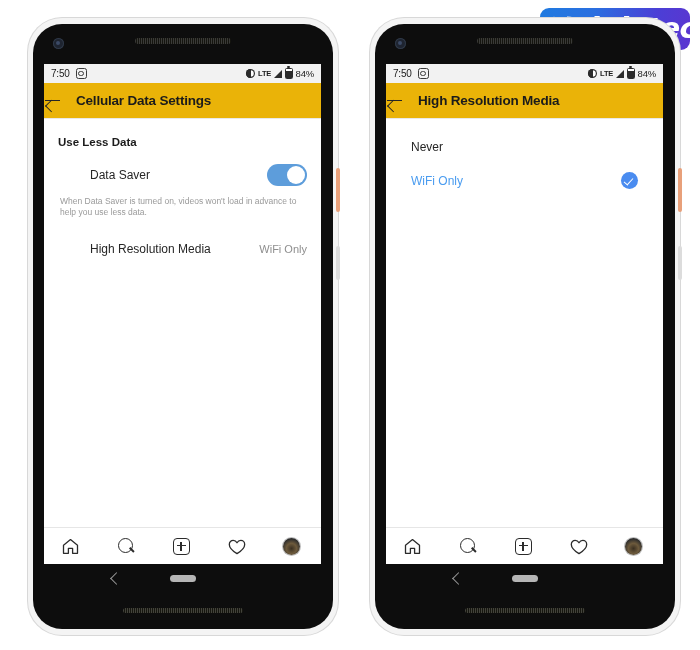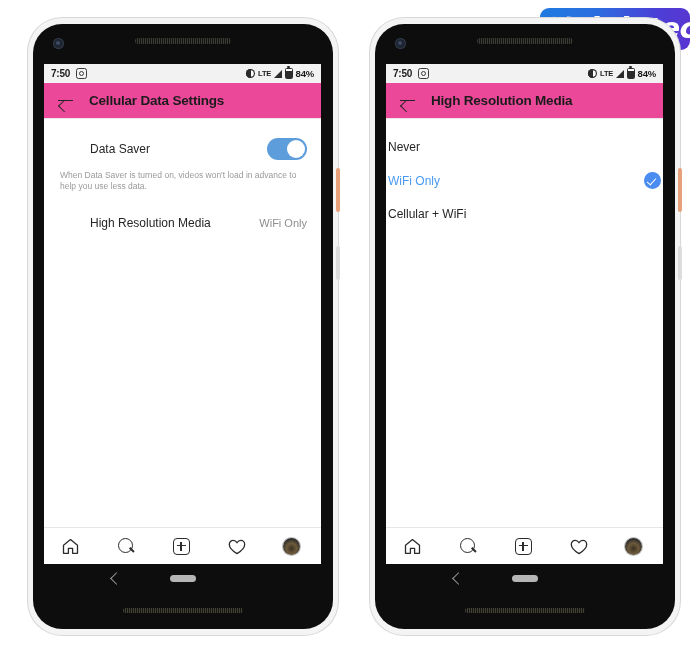--- a/index.html
+++ b/index.html
@@ -144,21 +144,21 @@
   .statusbar {
     height: 19px;
     background: #f2f2f2;
     display: flex;
     align-items: center;
     padding: 0 7px;
     font-size: 9.5px;
     color: #1a1a1a;
     flex: 0 0 auto;
   }
-  .sb-time { font-weight: bold; font-size: 10px; letter-spacing: -0.2px; }
+  .sb-time { font-weight: normal; font-size: 10px; letter-spacing: -0.2px; }
   .sb-appicon {
     width: 9px; height: 9px;
     margin-left: 6px;
     border: 1.3px solid #3b3b3b;
     border-radius: 2.5px;
     position: relative;
   }
   .sb-appicon::after {
     content: "";
     position: absolute;
@@ -189,29 +189,28 @@
     position: relative;
   }
   .sb-batt::before {
     content: "";
     position: absolute;
     left: 1.4px; top: -2.6px;
     width: 2.4px; height: 1.4px;
     background: #2b2b2b;
     border-radius: 1px;
   }
-  .sb-pct { font-size: 9.5px; font-weight: bold; letter-spacing: -0.2px; text-align: center; }
+  .sb-pct { font-size: 9.5px; font-weight: normal; letter-spacing: -0.2px; text-align: center; }
 
   
   .appbar {
     height: 35px;
-    background: #ec4899;
+    background: #eab308;
     display: flex;
     align-items: center;
-    padding-left: 13px;
     border-bottom: 1px solid #e9e9e9;
     flex: 0 0 auto;
   }
   .back-arrow {
     width: 17px;
     height: 17px;
     position: relative;
     flex: 0 0 auto;
     cursor: pointer;
   }
@@ -287,21 +286,21 @@
     right: 2px; top: 2px;
     width: 18px; height: 18px;
     border-radius: 50%;
     background: #ffffff;
   }
 
   
   .opt-row {
     display: flex;
     align-items: center;
-    padding: 9px 2px;
+    padding: 9px 25px;
     cursor: pointer;
   }
   .opt-label {
     font-size: 12px;
     color: #262626;
     flex: 1;
   }
   .opt-row.selected .opt-label { color: #4a9cf0; }
   .check-circle {
     width: 17px; height: 17px;
@@ -451,20 +450,21 @@
           <span class="sb-pct">84%</span>
         </span>
       </div>
 
       <div class="appbar">
         <div class="back-arrow"></div>
         <div class="appbar-title">Cellular Data Settings</div>
       </div>
 
       <div class="content">
+        <div class="section-header">Use Less Data</div>
 
         <div class="row">
           <div class="row-label">Data Saver</div>
           <div class="toggle">
             <div class="toggle-knob"></div>
           </div>
         </div>
 
         <div class="helper-text">When Data Saver is turned on, videos won't load in advance to help you use less data.</div>
 
@@ -533,23 +533,20 @@
       </div>
 
       <div class="content">
         <div class="opt-row">
           <div class="opt-label">Never</div>
         </div>
         <div class="opt-row selected">
           <div class="opt-label">WiFi Only</div>
           <div class="check-circle"></div>
         </div>
-        <div class="opt-row">
-          <div class="opt-label">Cellular + WiFi</div>
-        </div>
       </div>
 
       <div class="tabbar">
         <div class="tab">
           <svg class="ic-home" viewBox="0 0 17 17">
             <path d="M1.5 7.2 L8.5 1.6 L15.5 7.2 L15.5 15.3 L10.6 15.3 L10.6 10.4 L6.4 10.4 L6.4 15.3 L1.5 15.3 Z" fill="none" stroke="#2b2b2b" stroke-width="1.3" stroke-linejoin="round"></path>
           </svg>
         </div>
         <div class="tab">
           <div class="ic-search"></div>

